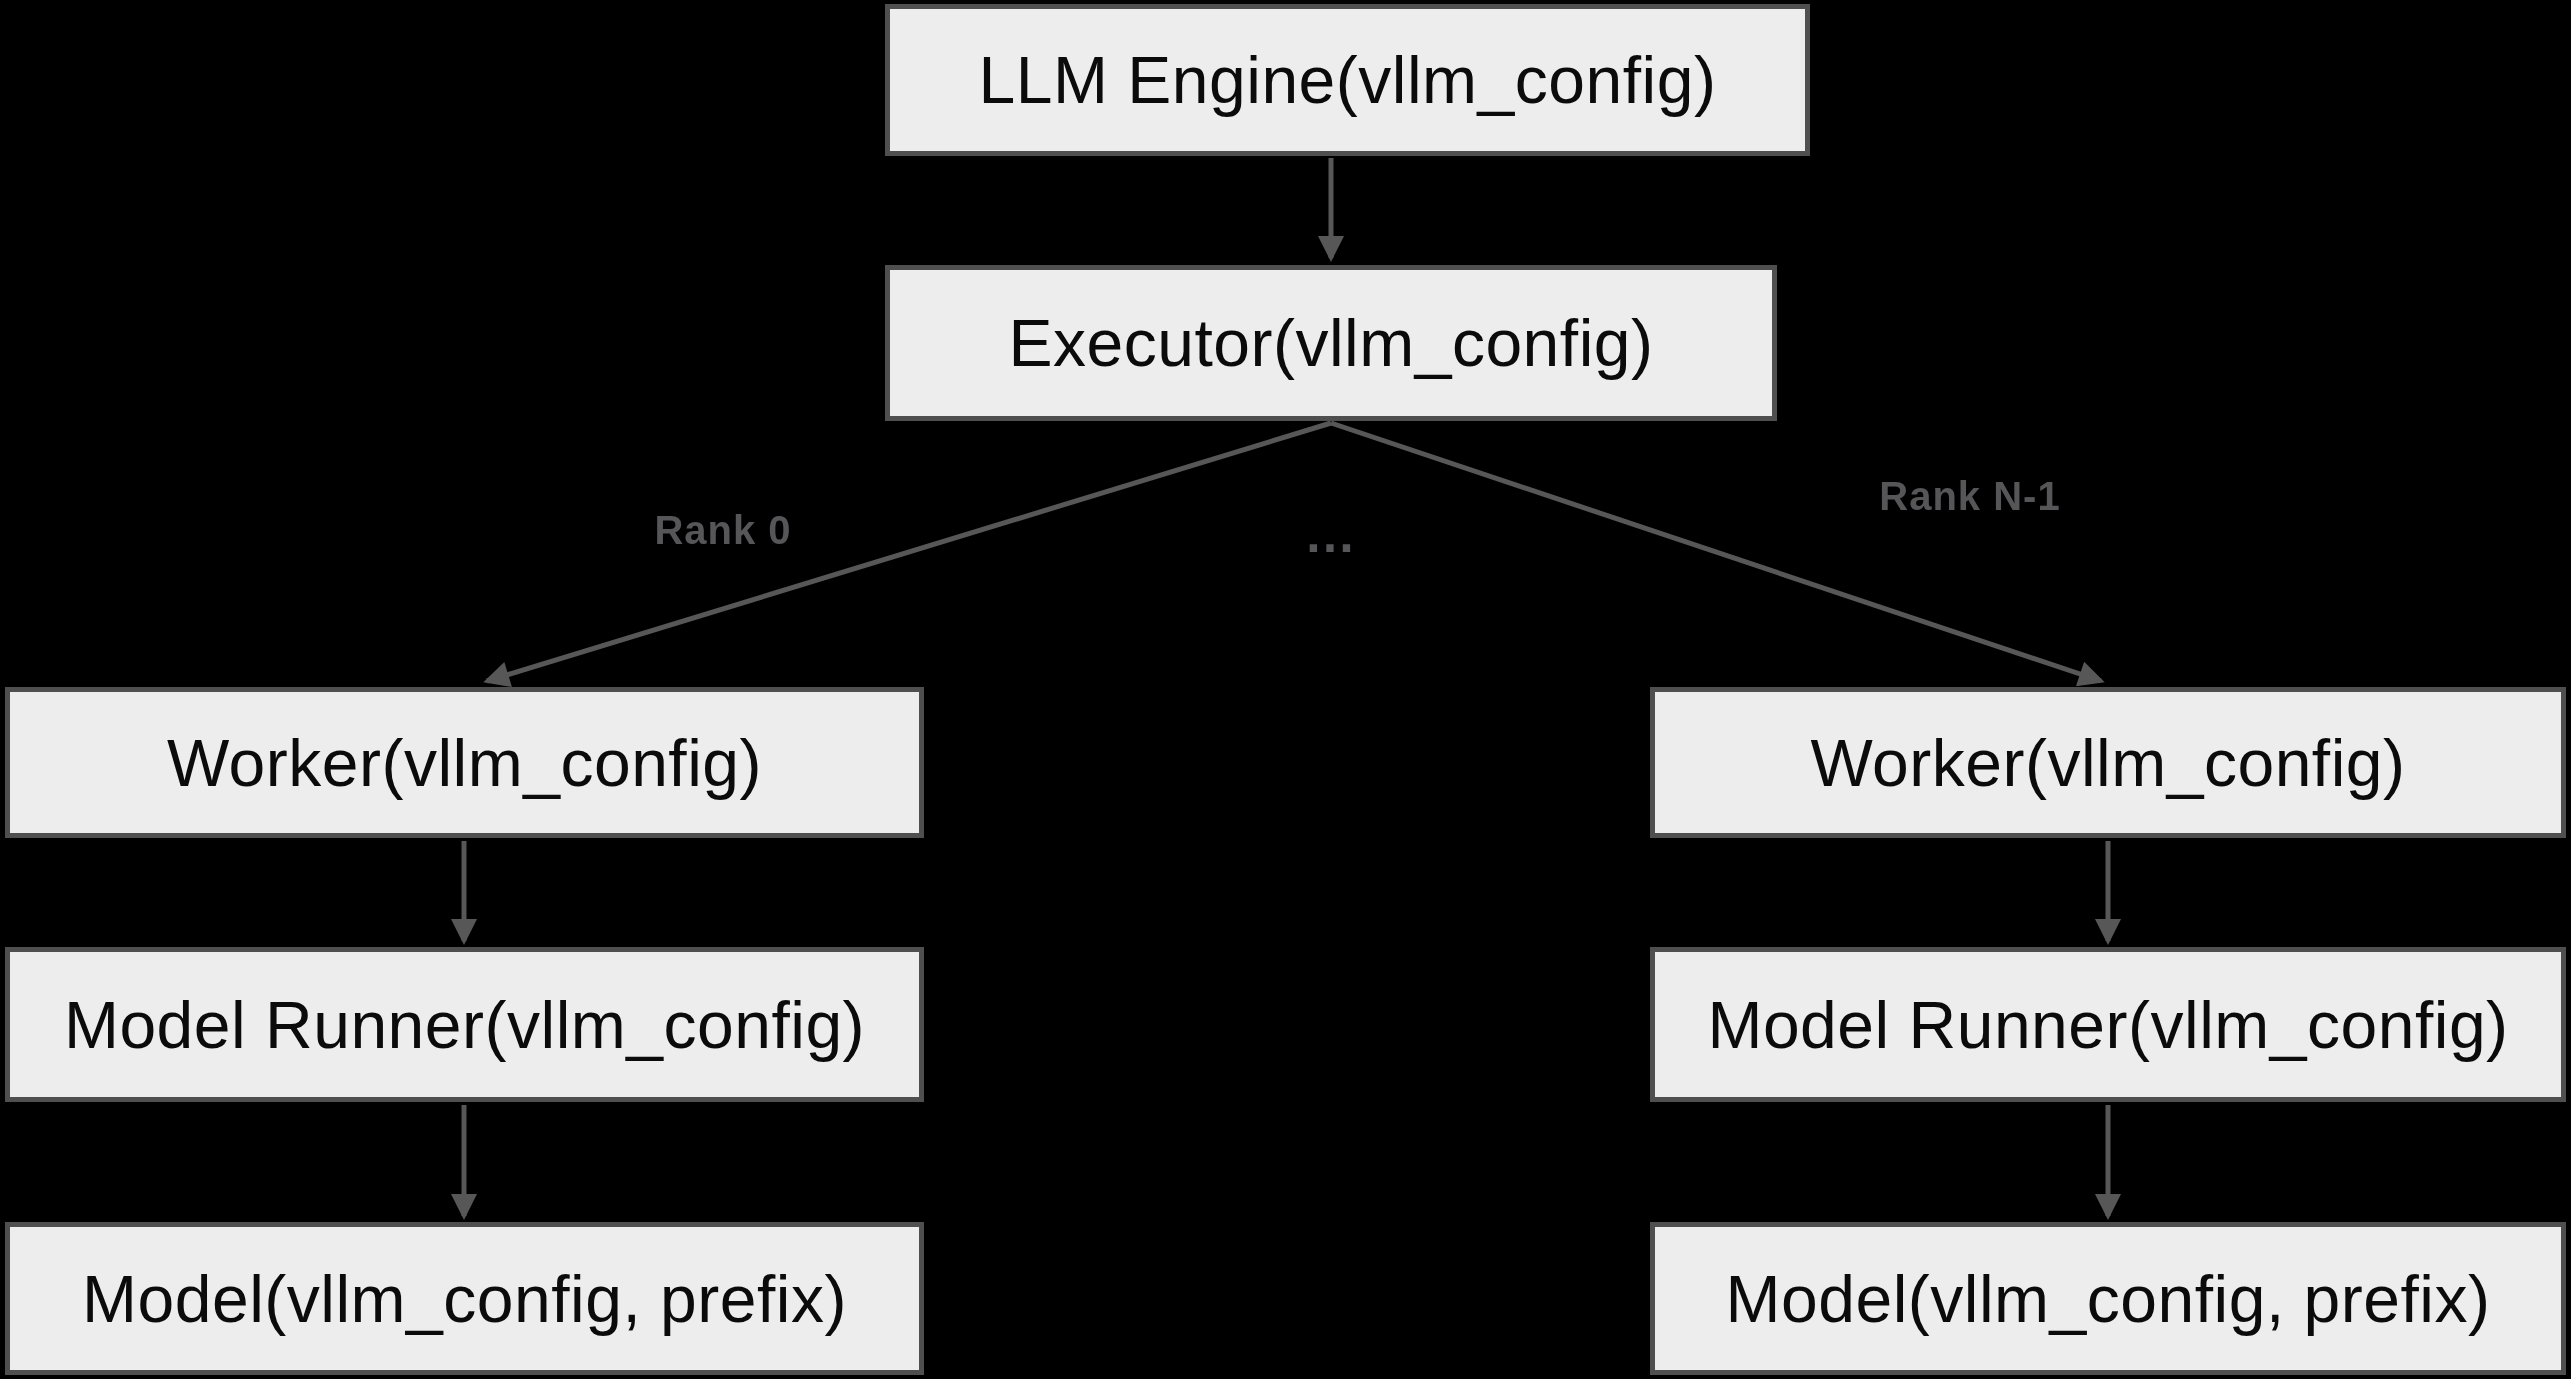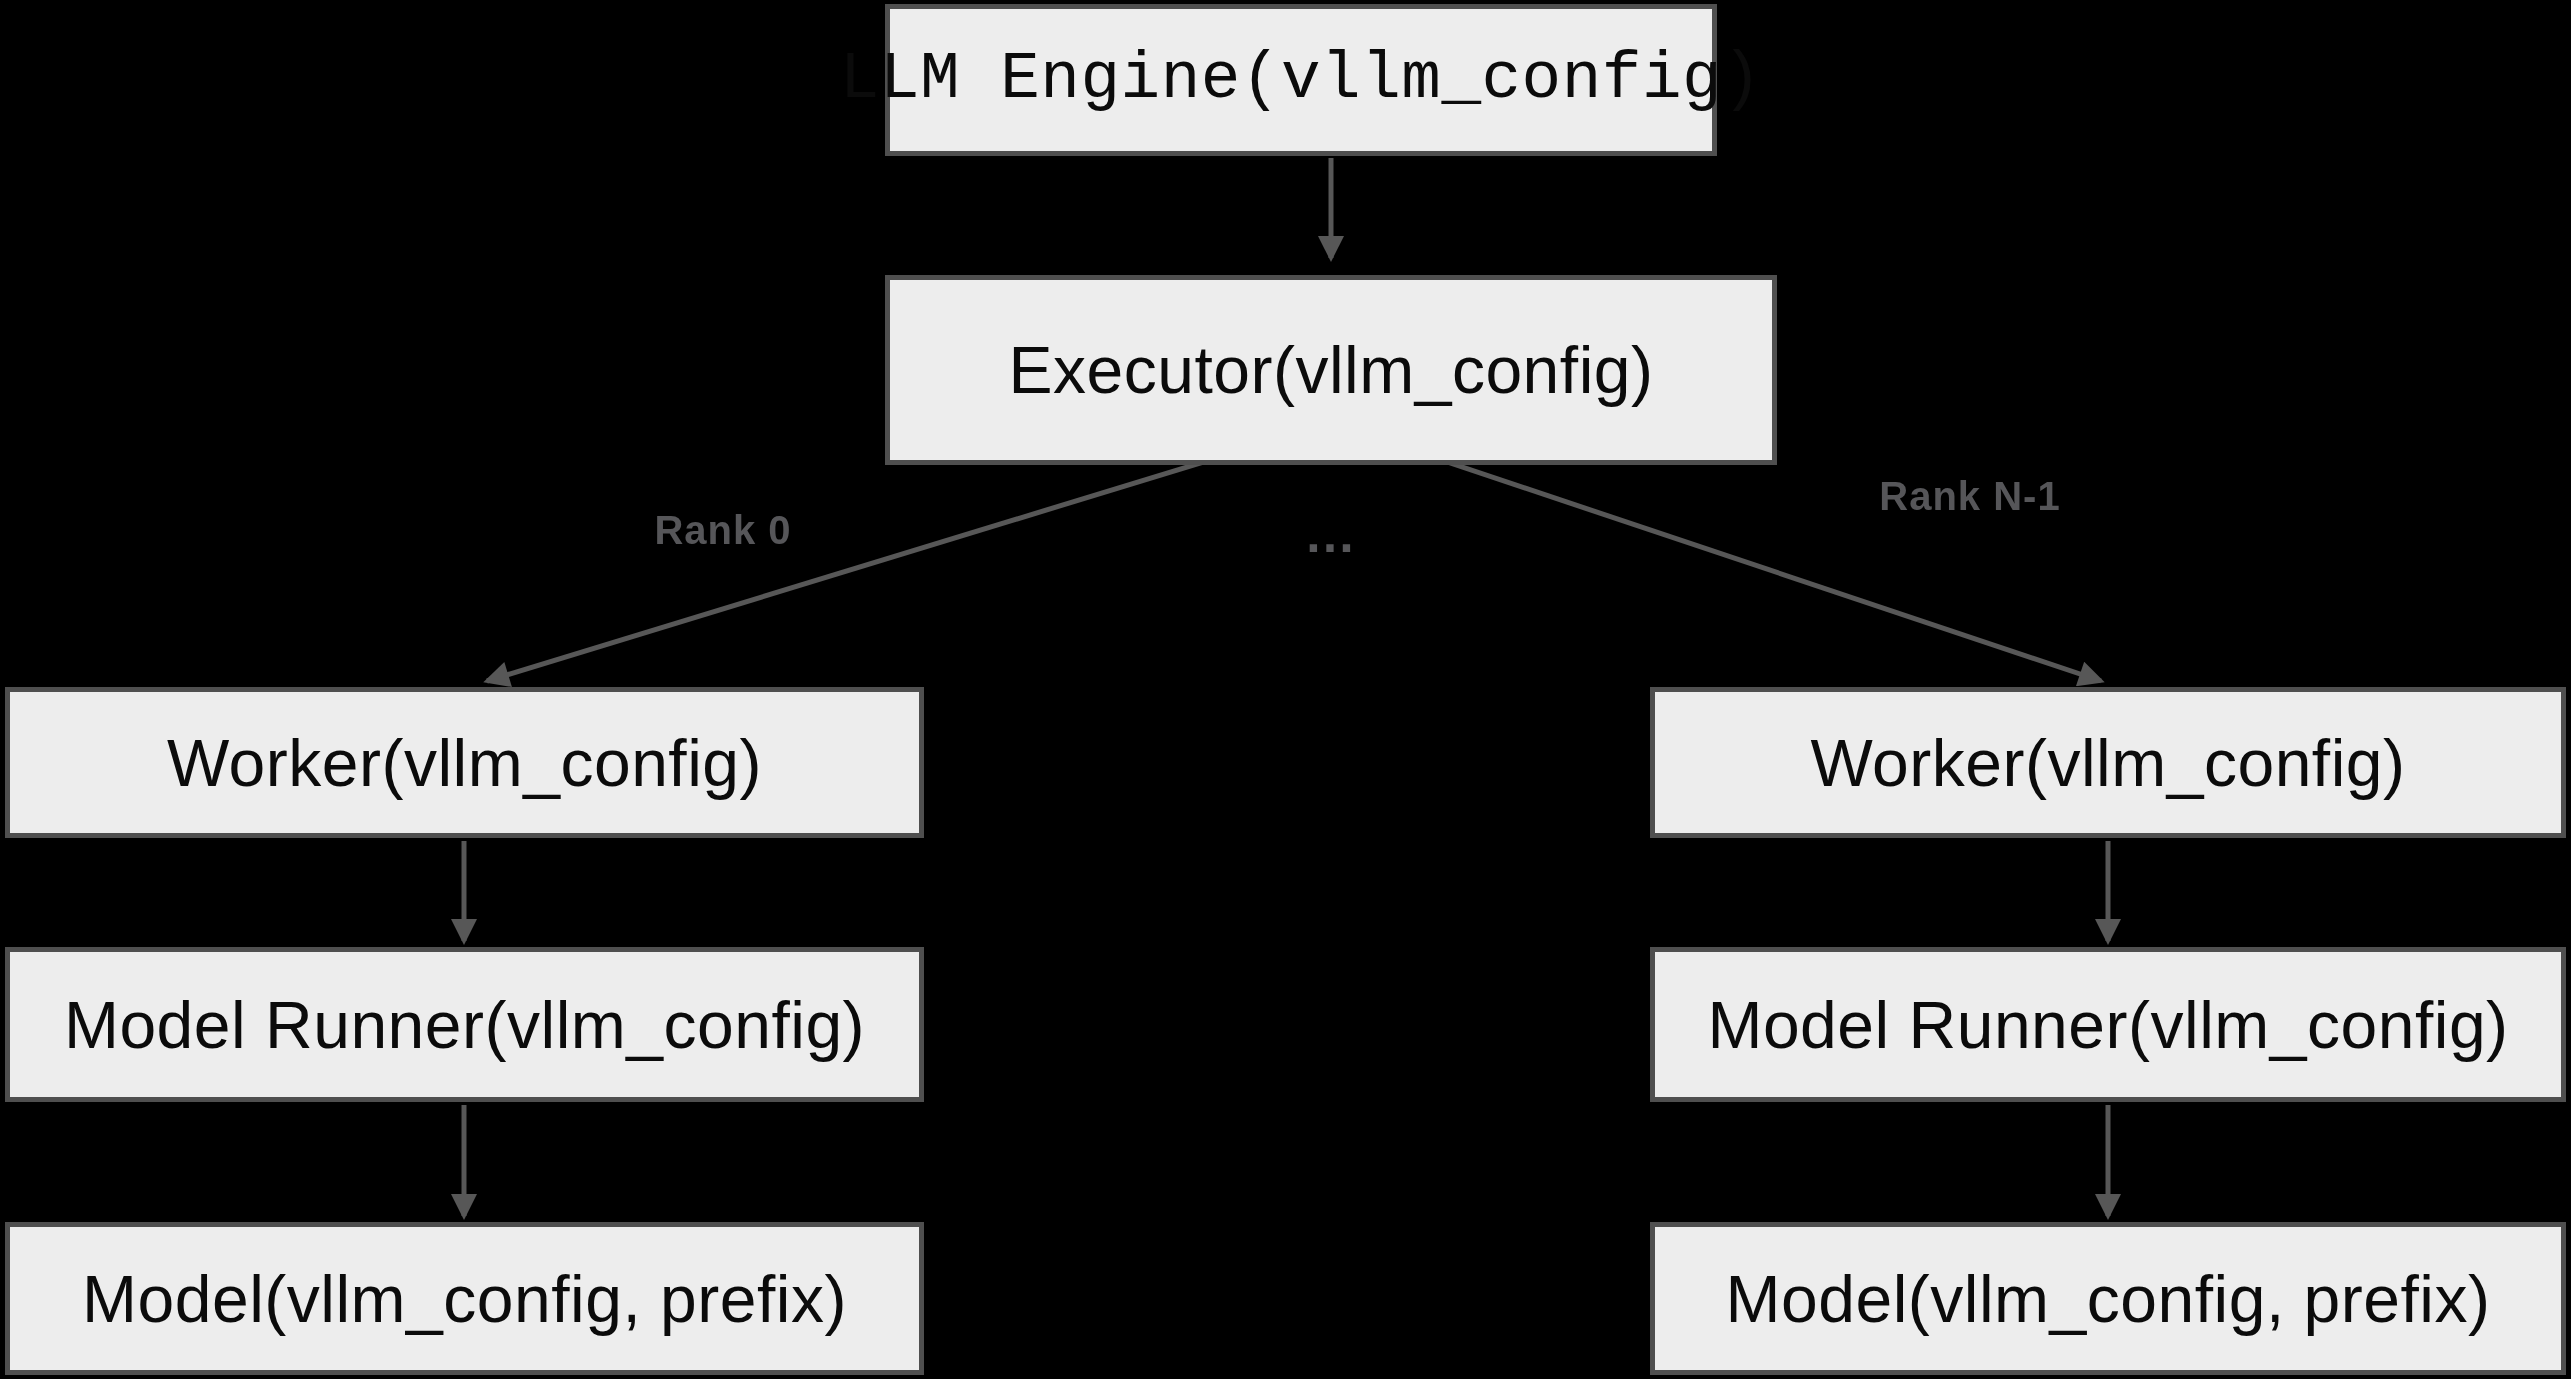--- a/index.html
+++ b/index.html
@@ -30,22 +30,22 @@
     border: 5px solid #4f4f4f;
     color: #0b0b0b;
     font-size: 66px;
     line-height: 1;
     display: flex;
     align-items: center;
     justify-content: center;
     white-space: nowrap;
     letter-spacing: 0.5px;
   }
-  .node-llm-engine        { left: 885px;  top: 4px;    width: 832px; height: 152px; font-family: Liberation Mono, monospace; }
-  .node-executor          { left: 885px;  top: 275px;  width: 892px; height: 190px; }
+  .node-llm-engine        { left: 885px;  top: 4px;    width: 925px; height: 152px; }
+  .node-executor          { left: 885px;  top: 265px;  width: 892px; height: 156px; }
   .node-worker-left       { left: 5px;    top: 687px;  width: 919px; height: 151px; }
   .node-model-runner-left { left: 5px;    top: 947px;  width: 919px; height: 155px; }
   .node-model-left        { left: 5px;    top: 1222px; width: 919px; height: 153px; }
   .node-worker-right      { left: 1650px; top: 687px;  width: 916px; height: 151px; }
   .node-model-runner-right{ left: 1650px; top: 947px;  width: 916px; height: 155px; }
   .node-model-right       { left: 1650px; top: 1222px; width: 916px; height: 153px; }
 
   .edge-label {
     position: absolute;
     transform: translate(-50%, -50%);

